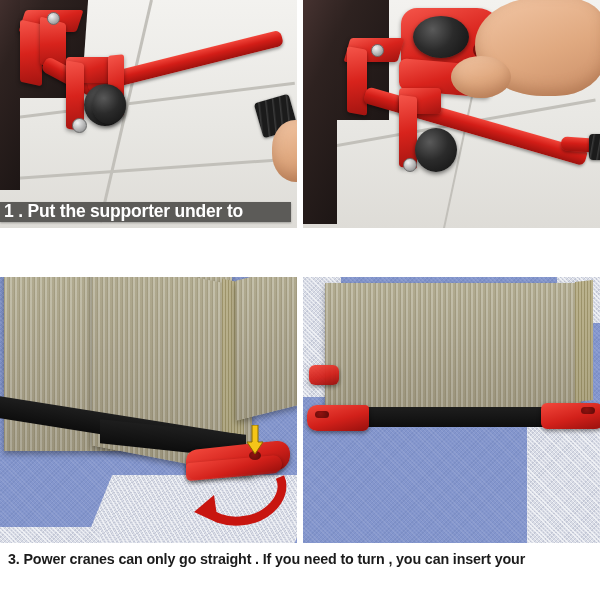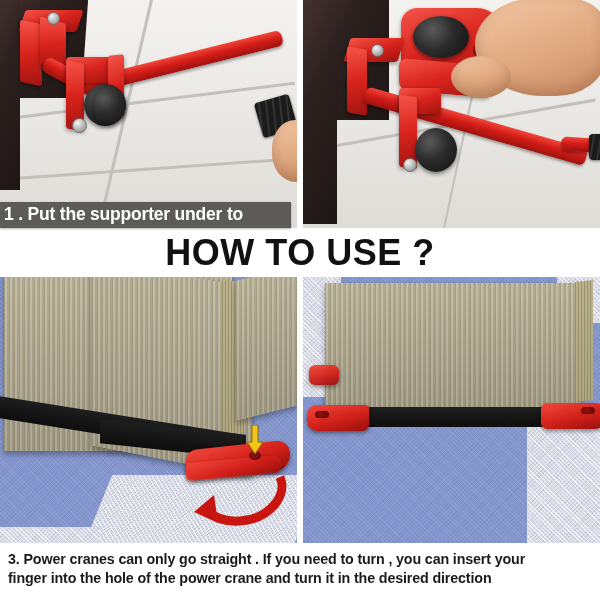--- a/index.html
+++ b/index.html
@@ -40,21 +40,21 @@
           background:radial-gradient(circle at 35% 30%,#f2f2f2 0%,#b9b9b9 50%,#7e7e7e 100%);
           border:1px solid #6e6e6e;}
   .grip{position:absolute;border-radius:4px;
           background:repeating-linear-gradient(100deg,#1b1b1b 0px,#1b1b1b 4px,#3a3a3a 5px,#1b1b1b 7px);
           box-shadow:0 1px 3px rgba(0,0,0,.5);}
   .skin{position:absolute;border-radius:45% 40% 50% 46%;
           background:linear-gradient(160deg,#f3c7a6 0%,#e0a980 55%,#c98d66 100%);
           box-shadow:inset 0 -6px 14px rgba(150,95,60,.45);}
 
   
-  .capbar{position:absolute;top:202px;height:26px;background:#5c5b58;
+  .capbar{position:absolute;top:202px;height:20px;background:#5c5b58;
      display:flex;align-items:center;box-shadow:0 1px 2px rgba(0,0,0,.3);z-index:12;}
   .capbar span{color:#ffffff;font-weight:bold;font-size:17.5px;letter-spacing:-.2px;
      white-space:nowrap;line-height:1;padding-left:4px;}
   .cap-l{left:0;width:291px;}
   .cap-r{left:306px;width:294px;}
 
   
   .howto{position:absolute;left:0;top:230px;width:600px;height:46px;
      display:flex;align-items:center;justify-content:center;background:#fff;}
   .howto span{font-size:36px;font-weight:bold;color:#111;letter-spacing:.5px;line-height:1;}
@@ -172,23 +172,20 @@
 
       <div class="skin" style="left:172px;top:-2px;width:130px;height:98px;border-radius:50% 30% 40% 55%;"></div>
       <div class="skin" style="left:148px;top:56px;width:60px;height:42px;border-radius:50%;"></div>
     </div>
 
     <div class="capbar cap-l">
       <span>1 . Put the supporter under to</span>
     </div>
   </div>
 
-  <div class="howto">
-    <span>HOW TO USE ?</span>
-  </div>
 
   <div class="bot-row">
 
     <div class="photo ph-bl">
       <div class="carpet"></div>
       <div class="carpet-white" style="left:96px;top:198px;width:210px;height:80px;transform:skewX(-22deg);"></div>
       <div class="carpet-white" style="left:-20px;top:250px;width:120px;height:30px;"></div>
 
       <div class="wood" style="left:4px;top:-4px;width:228px;height:178px;"></div>
       <div class="wood" style="left:92px;top:-4px;width:160px;height:188px;transform:skewY(11deg);"></div>
@@ -226,16 +223,15 @@
       <div class="crane" style="left:4px;top:128px;width:62px;height:26px;border-radius:10px 4px 6px 10px;"></div>
       <div class="cranehole" style="left:12px;top:134px;width:14px;height:7px;border-radius:4px;"></div>
       <div class="crane" style="left:238px;top:126px;width:64px;height:26px;border-radius:6px 10px 10px 6px;"></div>
       <div class="cranehole" style="left:278px;top:130px;width:14px;height:7px;border-radius:4px;"></div>
       <div class="crane" style="left:6px;top:88px;width:30px;height:20px;border-radius:6px;opacity:.95;"></div>
     </div>
   </div>
 
   <div class="botcap">
     <p>3. Power cranes can only go straight . If you need to turn , you can insert your</p>
-    <p>finger into the hole of the power crane and turn it in the desired direction</p>
   </div>
 
 </div>
 
 </body></html>

